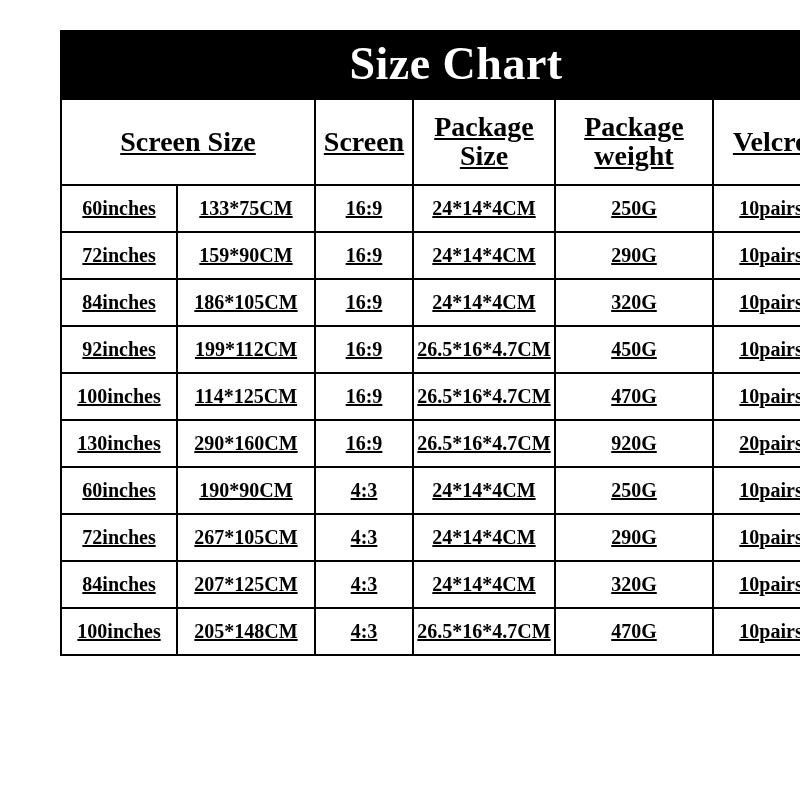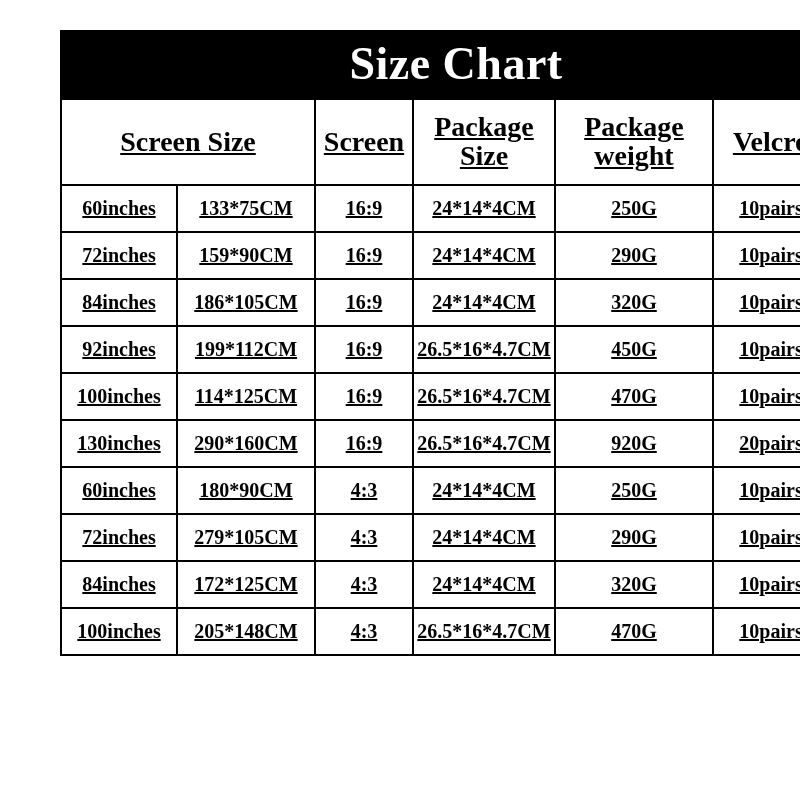--- a/index.html
+++ b/index.html
@@ -147,37 +147,37 @@
         <tr>
           <td>130inches</td>
           <td>290*160CM</td>
           <td>16:9</td>
           <td>26.5*16*4.7CM</td>
           <td>920G</td>
           <td>20pairs</td>
         </tr>
         <tr>
           <td>60inches</td>
-          <td>180*90CM</td>
+          <td>190*90CM</td>
           <td>4:3</td>
           <td>24*14*4CM</td>
           <td>250G</td>
           <td>10pairs</td>
         </tr>
         <tr>
           <td>72inches</td>
-          <td>279*105CM</td>
+          <td>267*105CM</td>
           <td>4:3</td>
           <td>24*14*4CM</td>
           <td>290G</td>
           <td>10pairs</td>
         </tr>
         <tr>
           <td>84inches</td>
-          <td>172*125CM</td>
+          <td>207*125CM</td>
           <td>4:3</td>
           <td>24*14*4CM</td>
           <td>320G</td>
           <td>10pairs</td>
         </tr>
         <tr>
           <td>100inches</td>
           <td>205*148CM</td>
           <td>4:3</td>
           <td>26.5*16*4.7CM</td>

